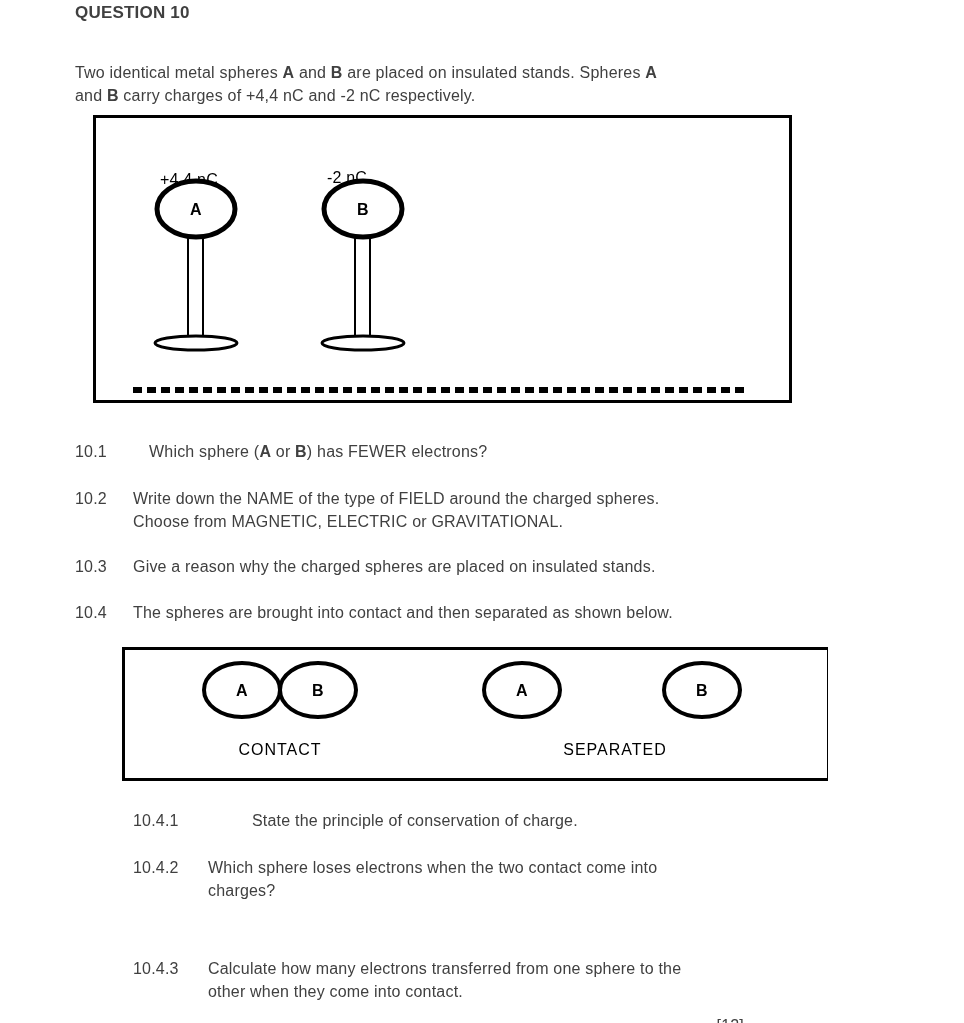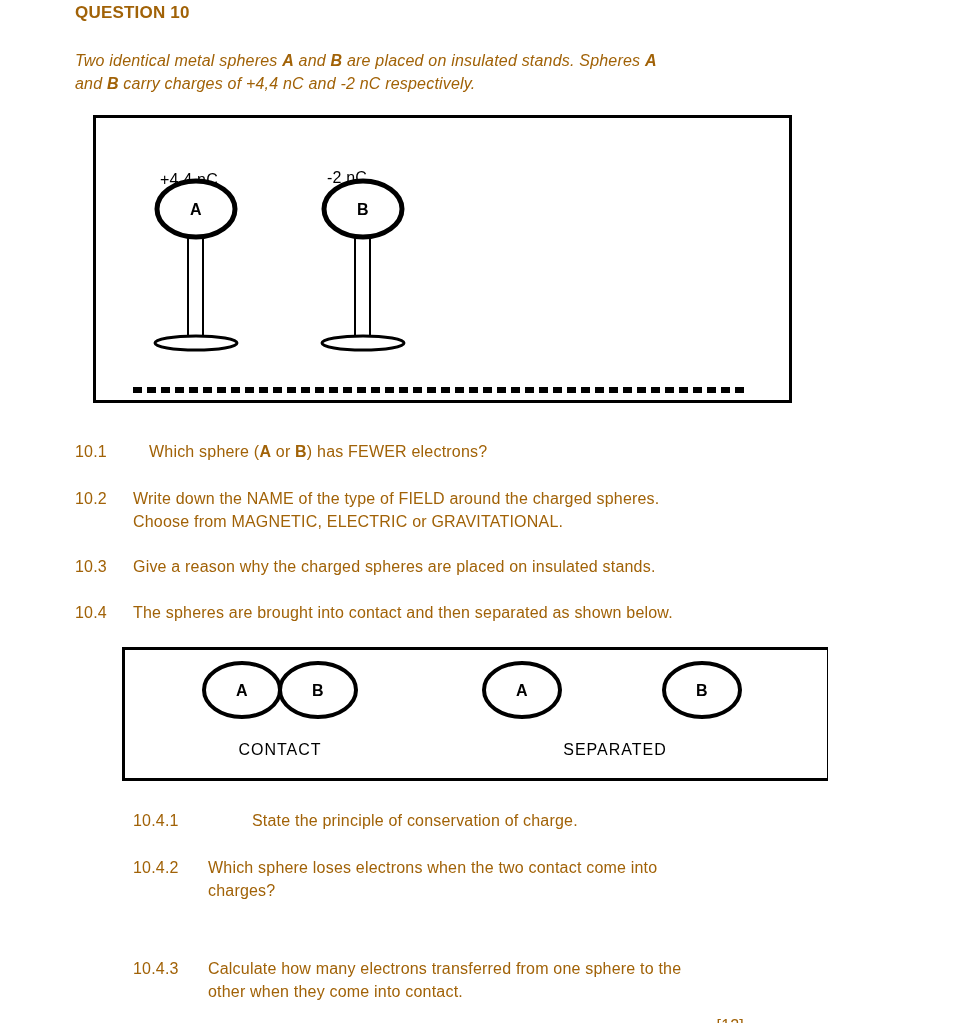--- a/index.html
+++ b/index.html
@@ -2,40 +2,39 @@
 <html><head>
 <meta charset="utf-8">
 <style>
   * { margin: 0; padding: 0; box-sizing: border-box; }
   html, body { background: #ffffff; }
   .page {
     position: relative;
     width: 828px;
     height: 1023px;
     background: #ffffff;
-    color: #a16207;
+    color: #404040;
     font-family: "Liberation Sans", sans-serif;
     font-size: 16px;
     letter-spacing: 0.2px;
     overflow: hidden;
   }
   .title {
     position: absolute;
     left: 75px;
     top: 3px;
     font-size: 17px;
     font-weight: bold;
   }
   .intro {
     position: absolute;
     left: 75px;
-    top: 49px;
+    top: 61px;
     line-height: 23px;
     width: 760px;
-    font-style: italic;
   }
   .b { font-weight: bold; }
 
   .diagram-box {
     position: absolute;
     border: 3px solid #000;
     background: #fff;
   }
   #box1 { left: 93px;  top: 115px; width: 699px; height: 288px; }
   #box2 { left: 122px; top: 647px; width: 708px; height: 134px; }

